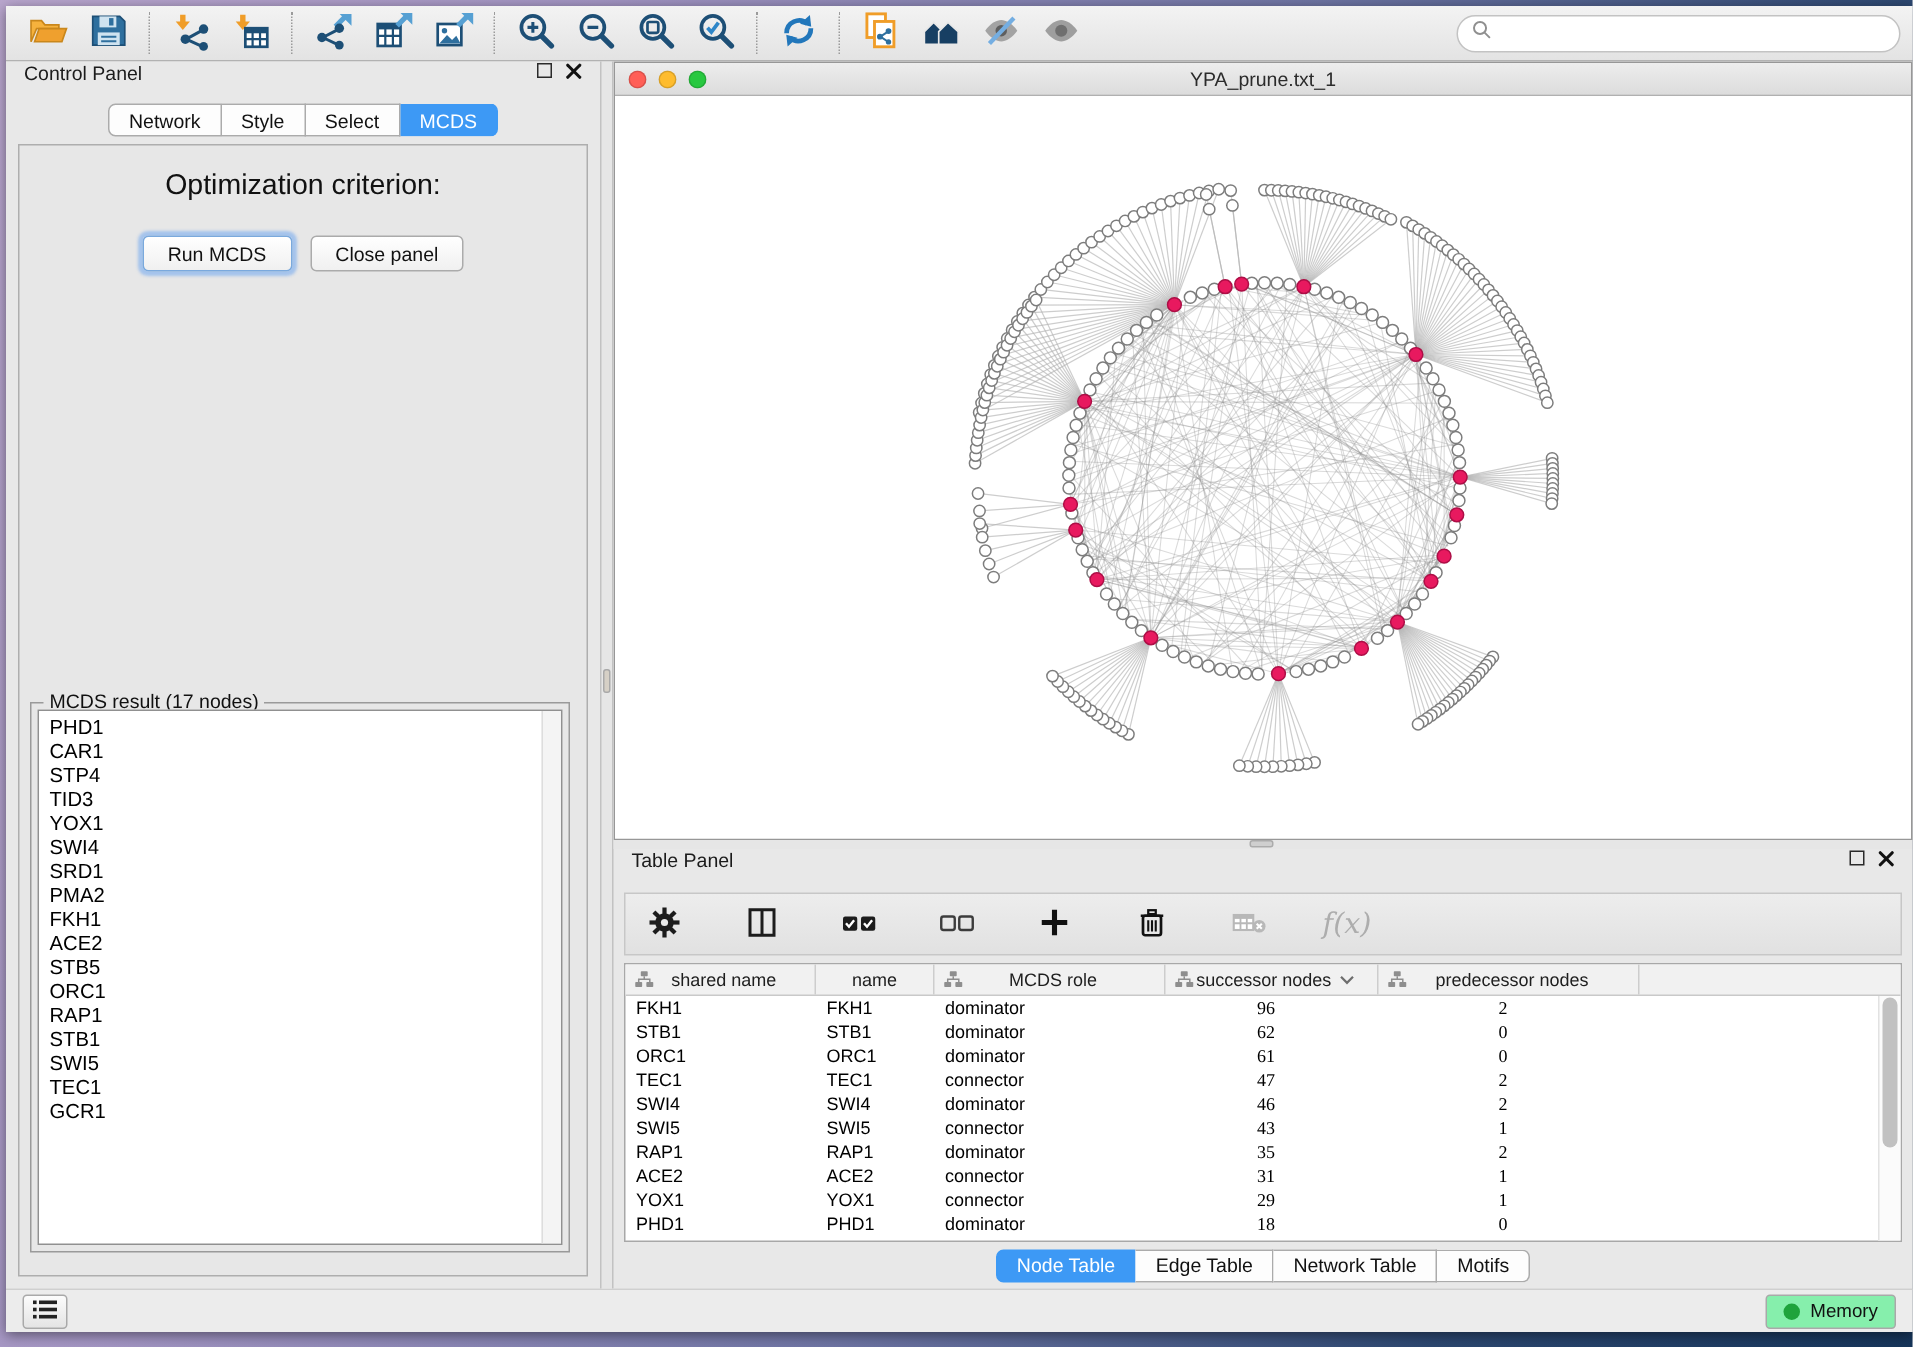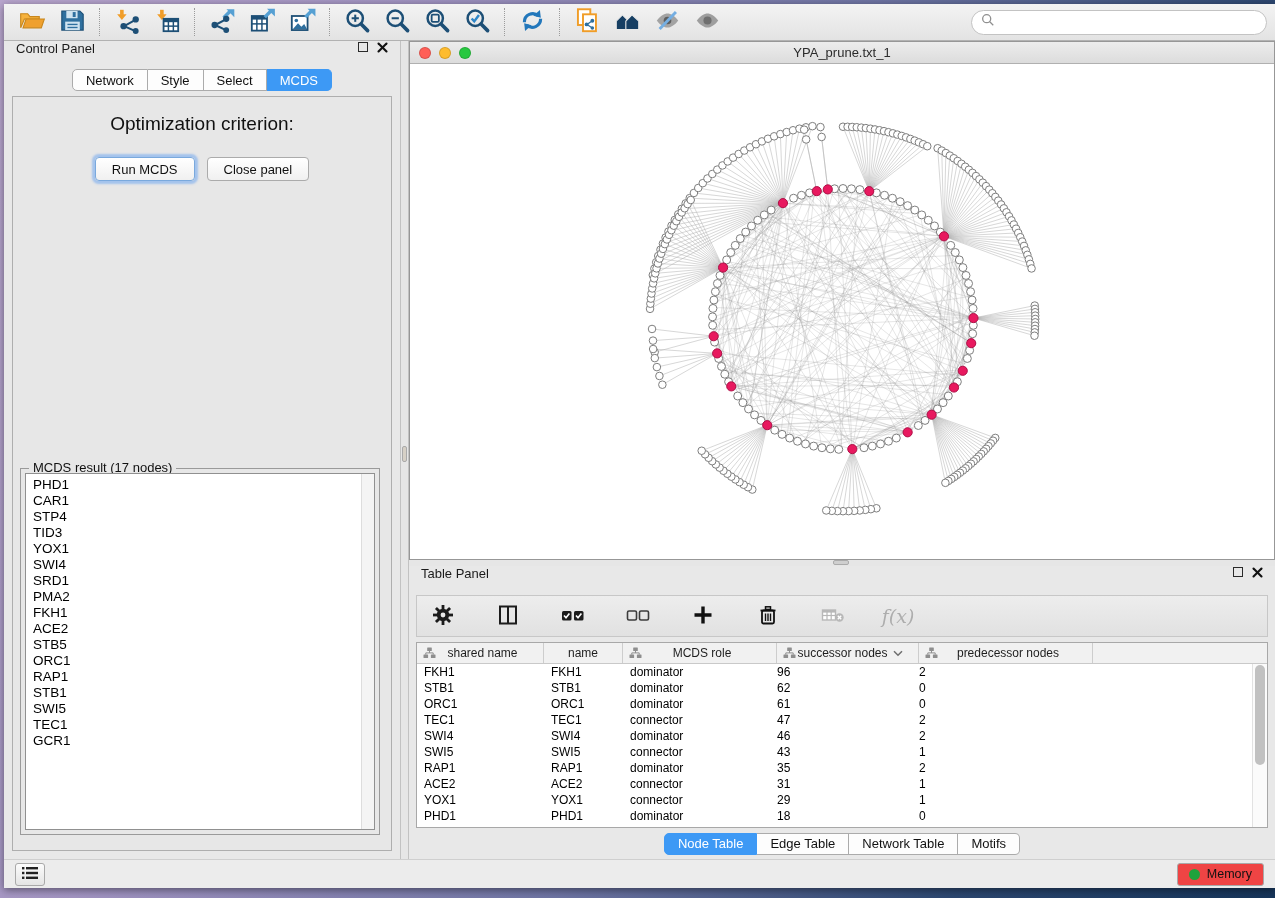--- a/index.html
+++ b/index.html
@@ -78,30 +78,30 @@
   .tpi { width:28px; height:28px; border:none; background:transparent; display:flex; align-items:center; justify-content:center; padding:0; }
   .fx { font-family:"DejaVu Serif", serif; font-style:italic; font-size:19px; color:#adadad; }
   .tp-table { flex:1; margin:5px 7px 0; border:1px solid #a8a8a8; background:#fff; display:flex; flex-direction:column; min-height:0; position:relative; }
   .thead { flex:0 0 21px; display:flex; background:#f1f1f1; border-bottom:1px solid #c9c9c9; font-size:12px; color:#1e1e1e; }
   .th { position:relative; display:flex; align-items:center; justify-content:center; gap:5px; border-right:1px solid #cdcdcd; }
   .th .col-type-icon { position:absolute; left:6px; top:4px; }
   .th-fill { flex:1; border-right:none; }
   .tbody { flex:1; overflow:hidden; position:relative; font-size:12px; color:#000; }
   .tr { display:flex; height:16px; align-items:center; }
   .td { white-space:nowrap; overflow:hidden; }
-  .td.num { text-align:left; }
+  .td.num { text-align:center;font-family:Liberation Serif, serif; }
   .vscroll { position:absolute; right:0; top:21px; bottom:0; width:15px; background:#fbfbfb; border-left:1px solid #e2e2e2; }
   .vthumb { position:absolute; left:2px; top:1px; width:10px; height:100px; background:#c1c1c1; border-radius:5px; }
   .tp-tabs { flex:0 0 31px; display:flex; justify-content:center; align-items:center; }
 
   
   .status-bar { flex:0 0 29px; background:#ececec; border-top:1px solid #cfcfcf; display:flex; align-items:center; padding:0 11px; }
   .sb-btn { width:30px; height:23px; border:1px solid #a9a9a9; border-radius:3px; background:linear-gradient(#fcfcfc,#e4e4e4);
     display:flex; align-items:center; justify-content:center; padding:0; }
-  .memory-btn { margin-left:auto; height:23px; border:1px solid #a9a9a9; border-radius:3px; background:#ef4444;
+  .memory-btn { margin-left:auto; height:23px; border:1px solid #a9a9a9; border-radius:3px; background:#86efac;
     display:flex; align-items:center; gap:7px; padding:0 11px; font-size:12.5px; color:#111; }
   .memory-dot { width:11px; height:11px; border-radius:50%; }
 </style>
 </head>
 <body>
 
 <div class="app-window">
 
   <div class="toolbar">
     <button class="tb">

